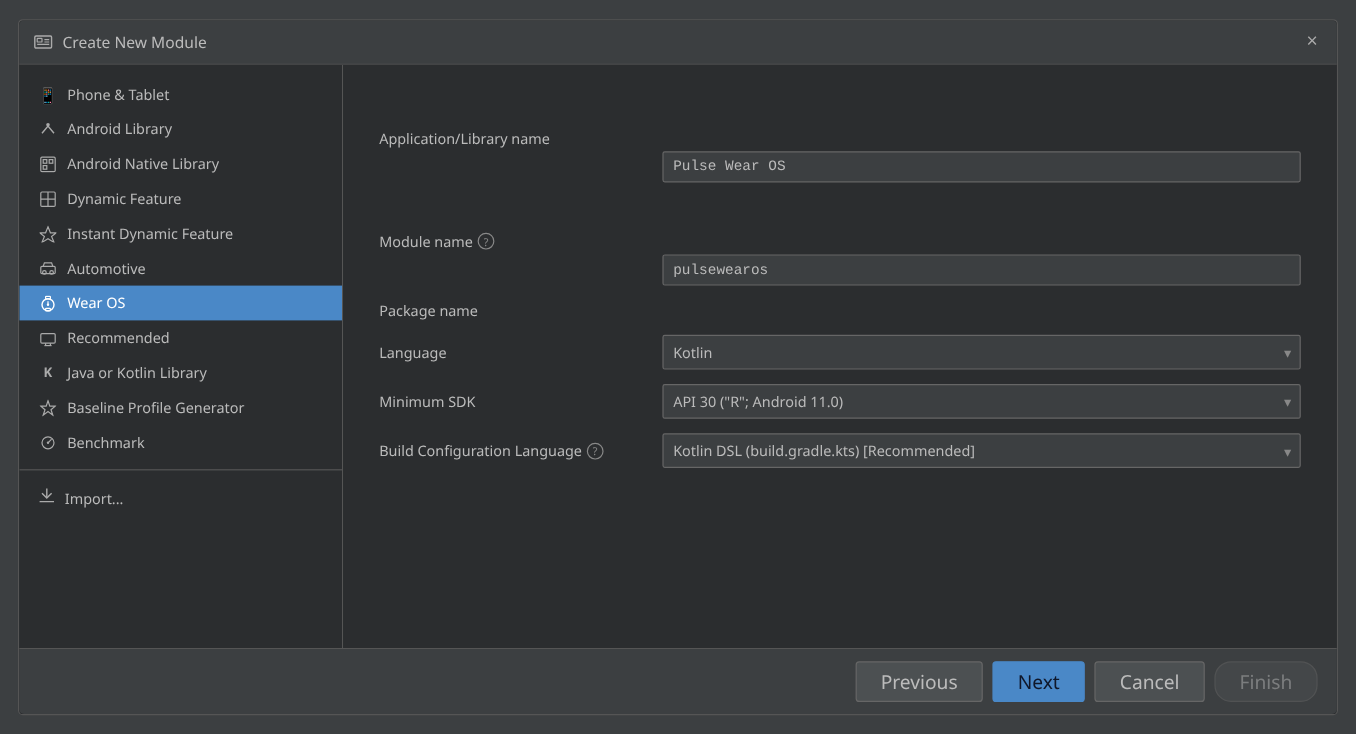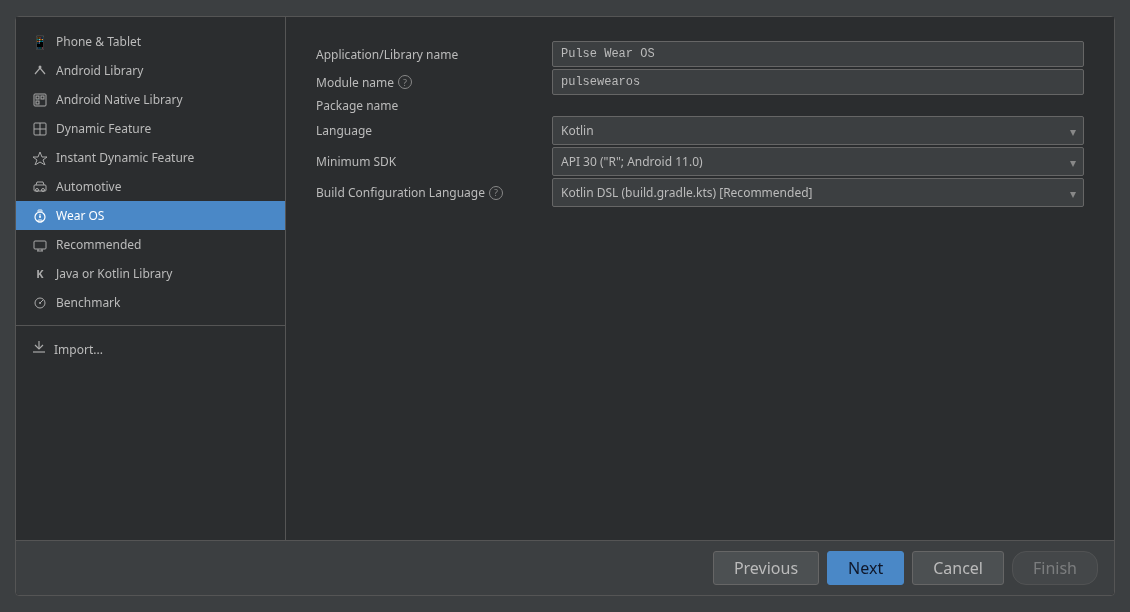--- a/index.html
+++ b/index.html
@@ -114,21 +114,21 @@
       cursor: pointer;
       color: #bbbbbb;
       font-size: 12px;
       margin-top: 4px;
     }
     .content {
       flex: 1;
       padding: 24px 30px;
       display: flex;
       flex-direction: column;
-      gap: 2px;
+      gap: 12px;
       background: #2b2d2f;
       overflow-y: auto;
     }
     .form-row {
       display: flex;
       align-items: center;
       gap: 16px;
     }
     .form-label {
       width: 220px;
@@ -158,20 +158,21 @@
     .text-input {
       width: 100%;
       background: #3c3f41;
       border: 1px solid #666;
       color: #bbbbbb;
       font-size: 12px;
       padding: 5px 8px;
       border-radius: 2px;
       outline: none;
       font-family: 'Courier New', monospace;
+      margin-top: 48px;
     }
     .text-input.highlighted {
       border-color: #4a88c7;
       background: #2b2d2f;
     }
     .select-input {
       width: 100%;
       background: #3c3f41;
       border: 1px solid #666;
       color: #bbbbbb;
@@ -227,20 +228,33 @@
       opacity: 0.5;
       cursor: default;
       border-radius: 14px;
     }
   </style>
 </head>
 <body>
 
 <div class="dialog">
 
+  <div class="dialog-titlebar">
+    <div class="dialog-title-left">
+      <svg class="title-icon" viewBox="0 0 16 16" fill="none">
+        <rect x="1" y="3" width="14" height="10" rx="1" stroke="#aaa" stroke-width="1.2" fill="none"></rect>
+        <rect x="3" y="5" width="4" height="3" rx="0.5" stroke="#aaa" stroke-width="1" fill="none"></rect>
+        <line x1="9" y1="6" x2="13" y2="6" stroke="#aaa" stroke-width="1"></line>
+        <line x1="9" y1="8" x2="13" y2="8" stroke="#aaa" stroke-width="1"></line>
+        <line x1="3" y1="10" x2="13" y2="10" stroke="#aaa" stroke-width="1"></line>
+      </svg>
+      <span class="dialog-title-text">Create New Module</span>
+    </div>
+    <button class="close-btn">×</button>
+  </div>
 
   <div class="dialog-body">
 
     <div class="sidebar">
 
       <div class="sidebar-item">
         <span class="item-icon">📱</span>
         <span>Phone &amp; Tablet</span>
       </div>
       <div class="sidebar-item">
@@ -311,20 +325,28 @@
             <line x1="5" y1="11" x2="5" y2="13" stroke="#aaa" stroke-width="1"></line>
             <line x1="9" y1="11" x2="9" y2="13" stroke="#aaa" stroke-width="1"></line>
             <line x1="4" y1="13" x2="10" y2="13" stroke="#aaa" stroke-width="1"></line>
           </svg>
         </span>
         <span>Recommended</span>
       </div>
       <div class="sidebar-item">
         <span class="item-icon" style="font-size:11px;font-weight:bold;color:#aaa;">K</span>
         <span>Java or Kotlin Library</span>
+      </div>
+      <div class="sidebar-item">
+        <span class="item-icon">
+          <svg width="14" height="14" viewBox="0 0 14 14" fill="none">
+            <polygon points="7,1 8.5,5.5 13,5.5 9.5,8.5 11,13 7,10 3,13 4.5,8.5 1,5.5 5.5,5.5" stroke="#aaa" stroke-width="1" fill="none"></polygon>
+          </svg>
+        </span>
+        <span>Baseline Profile Generator</span>
       </div>
       <div class="sidebar-item">
         <span class="item-icon">
           <svg width="14" height="14" viewBox="0 0 14 14" fill="none">
             <circle cx="7" cy="7" r="5" stroke="#aaa" stroke-width="1" fill="none"></circle>
             <path d="M7 7 L10 4" stroke="#aaa" stroke-width="1"></path>
             <circle cx="7" cy="7" r="1" fill="#aaa"></circle>
           </svg>
         </span>
         <span>Benchmark</span>

